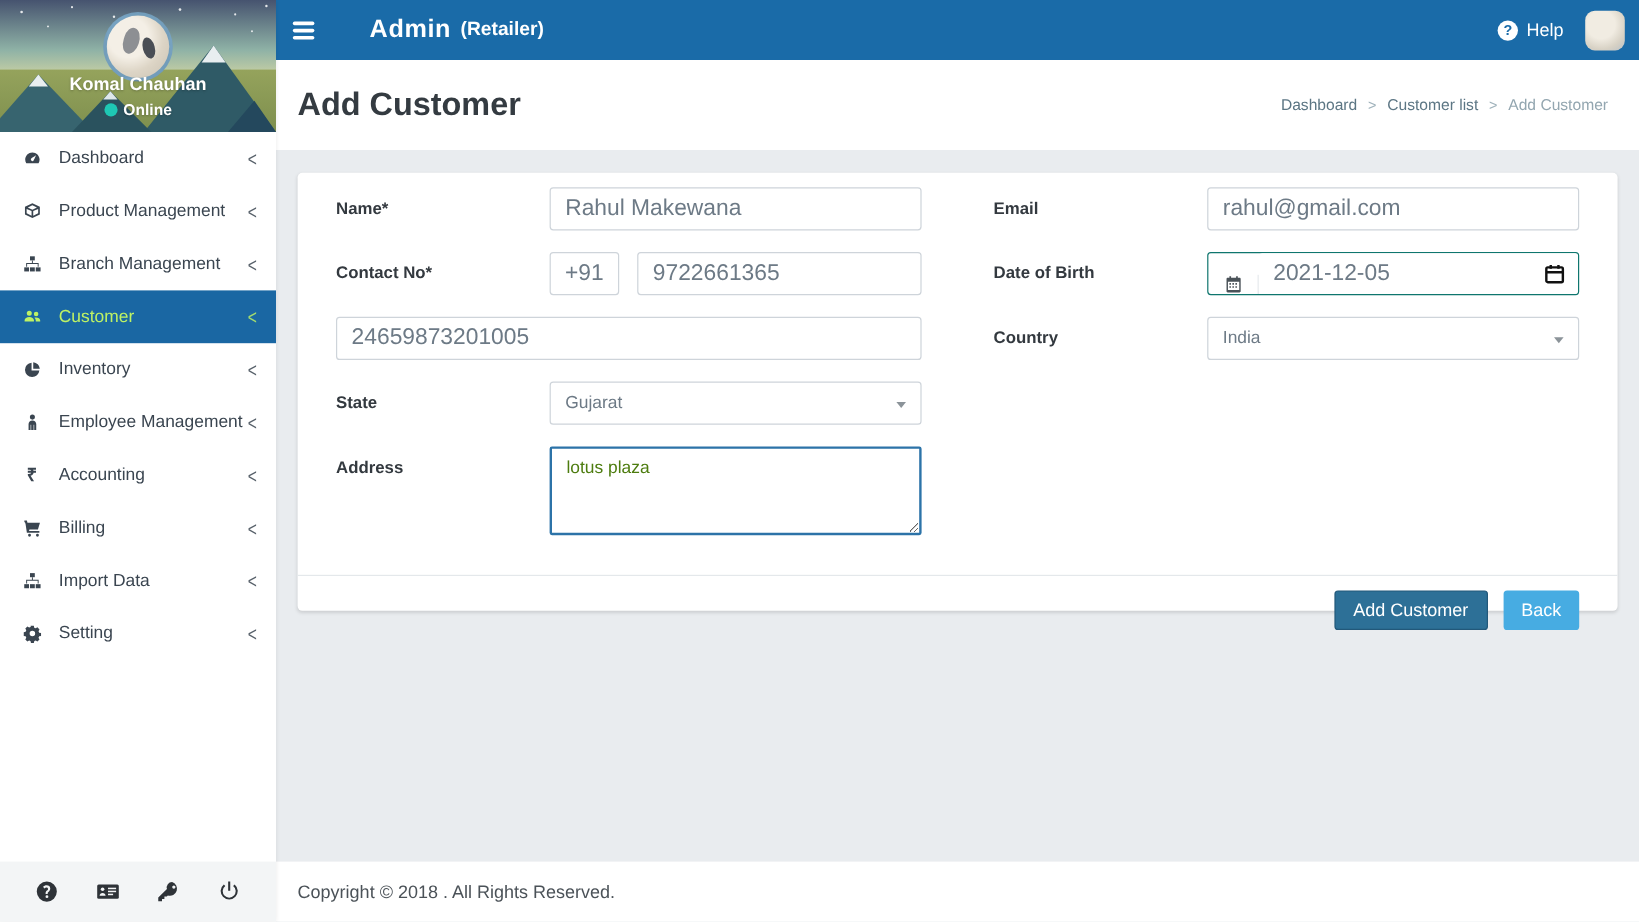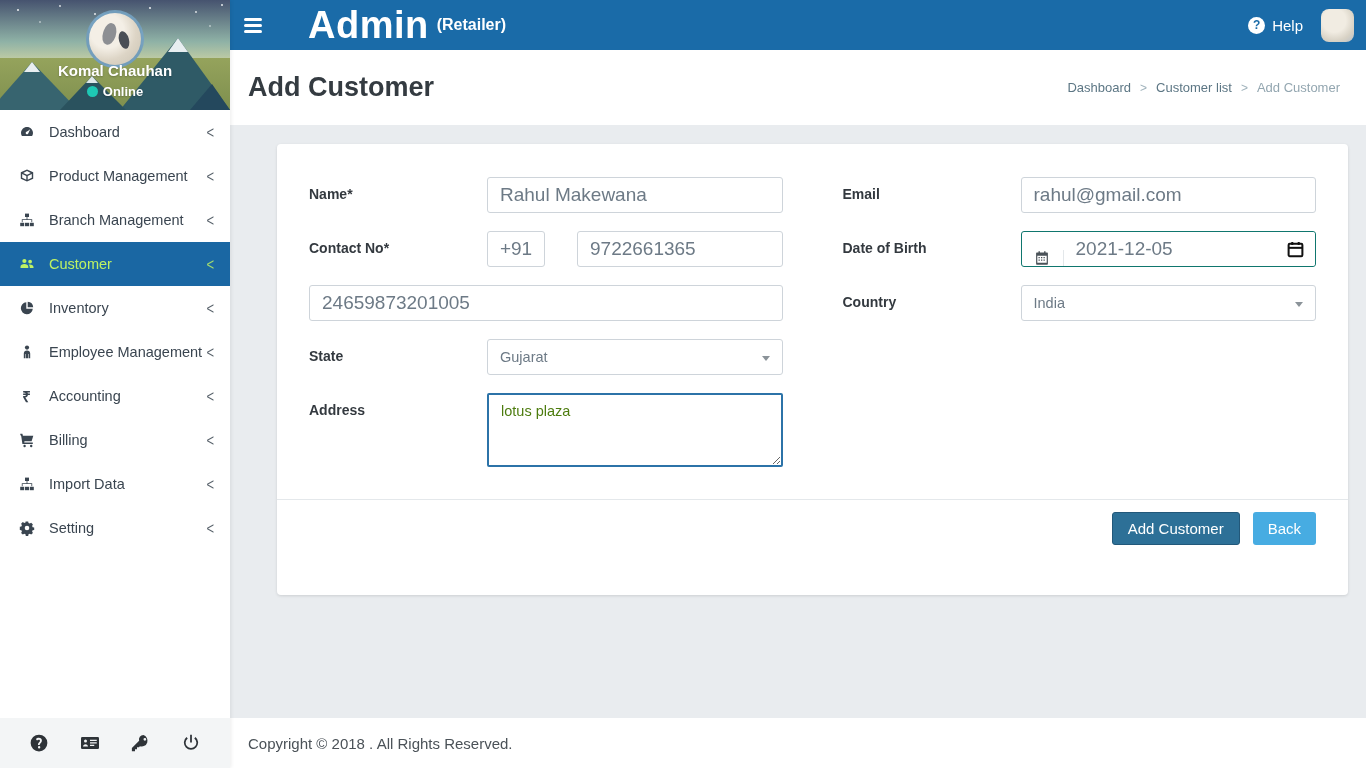--- a/index.html
+++ b/index.html
@@ -42,53 +42,53 @@
     padding:0 14px; }
   .sf-icon { width:22px; height:22px; color:#2e3338; cursor:pointer;
     display:flex; align-items:center; justify-content:center; }
   .sf-icon svg { width:20px; height:20px; fill:currentColor; }
 
   
   .topbar { position:absolute; left:230px; right:0; top:0; height:50px;
     background:#1a6ba8; display:flex; align-items:center; color:#fff; }
   .menu-icon { width:22px; margin:0 0 0 14px; cursor:pointer; }
   .menu-icon span { display:block; height:3px; background:#fff; border-radius:2px; margin:3px 0; width:18px; }
-  .brand { font-size:38px; font-weight:bold; letter-spacing:.5px; margin-left:42px; }
+  .brand { font-size:21px; font-weight:bold; letter-spacing:.5px; margin-left:42px; }
   .brand-suffix { font-size:16px; font-weight:bold; margin-left:8px; }
   .topbar-right { margin-left:auto; display:flex; align-items:center; gap:18px; padding-right:12px; }
   .help-link { display:flex; align-items:center; gap:7px; font-size:15px; cursor:pointer; }
   .q-circle { width:17px; height:17px; border-radius:50%; background:#fff; color:#1a6ba8;
     font-size:12px; font-weight:bold; display:flex; align-items:center; justify-content:center; }
   .avatar-small { width:33px; height:33px; border-radius:8px; cursor:pointer;
     background:radial-gradient(circle at 40% 35%, #f1ece2 0 40%, #d8d2c5 70%, #b9c0c6 100%); }
 
   
   .content-header { position:absolute; left:230px; right:0; top:50px; height:75px;
     background:#fff; display:flex; align-items:center; padding:0 26px 0 18px; }
   .page-title { font-size:27px; font-weight:bold; color:#343b41; }
   .breadcrumb { margin-left:auto; font-size:13px; color:#b6c2c9; display:flex; gap:9px; align-items:center; }
   .breadcrumb .bc-link { color:#5c7684; cursor:pointer; }
   .breadcrumb .bc-current { color:#93a6b0; }
   .breadcrumb .sep { color:#9fb2bb; font-size:12px; }
 
   
   .main { position:absolute; left:230px; right:0; top:125px; bottom:50px; background:#e9ecef; }
-  .card { position:absolute; left:18px; right:18px; top:19px; height:451px; background:#fff;
-    border-radius:4px; box-shadow:0 1px 3px rgba(0,0,0,.12); padding:33px 32px 0 32px;margin-left:29px; }
+  .card { position:absolute; left:18px; right:18px; top:19px; height:365px; background:#fff;
+    border-radius:4px; box-shadow:0 1px 3px rgba(0,0,0,.12); padding:12px 32px 0 32px; }
 
   .form-cols { display:flex; gap:60px; }
   .form-col { flex:1; }
   .form-row { display:flex; margin-bottom:18px; }
   .form-label { width:178px; flex:0 0 178px; padding-top:9px;
     font-size:14px; font-weight:bold; color:#33393f; }
   .form-control-wrap { flex:1; position:relative; }
   input.tinput { width:100%; height:36px; border:1px solid #ced4da; border-radius:3px;
     padding:0 12px; font-size:19px; color:#6d7a86; background:#fff;
     font-family:"Liberation Sans", sans-serif; outline:none; }
-  .contact-group { display:flex; gap:32px;align-items:flex-end; }
+  .contact-group { display:flex; gap:15px;align-items:flex-end; }
   .code-input { width:58px !important; flex:0 0 58px; text-align:center; padding:0 6px !important; }
 
   .input-group { display:flex; border:1px solid #0f766e; border-radius:3px; height:36px;
     background:#fff; align-items:flex-end; position:relative; }
   .ig-addon { width:42px; flex:0 0 42px; border-right:1px solid #e3e7ea;
     display:flex; align-items:center; justify-content:center; color:#4a5258; }
   .ig-addon svg { width:16px; height:16px; fill:currentColor; }
   .ig-input { border:none !important; height:34px !important; flex:1; }
   .native-cal { position:absolute; right:10px; top:8px; width:19px; height:19px;
     color:#111; cursor:pointer; }

